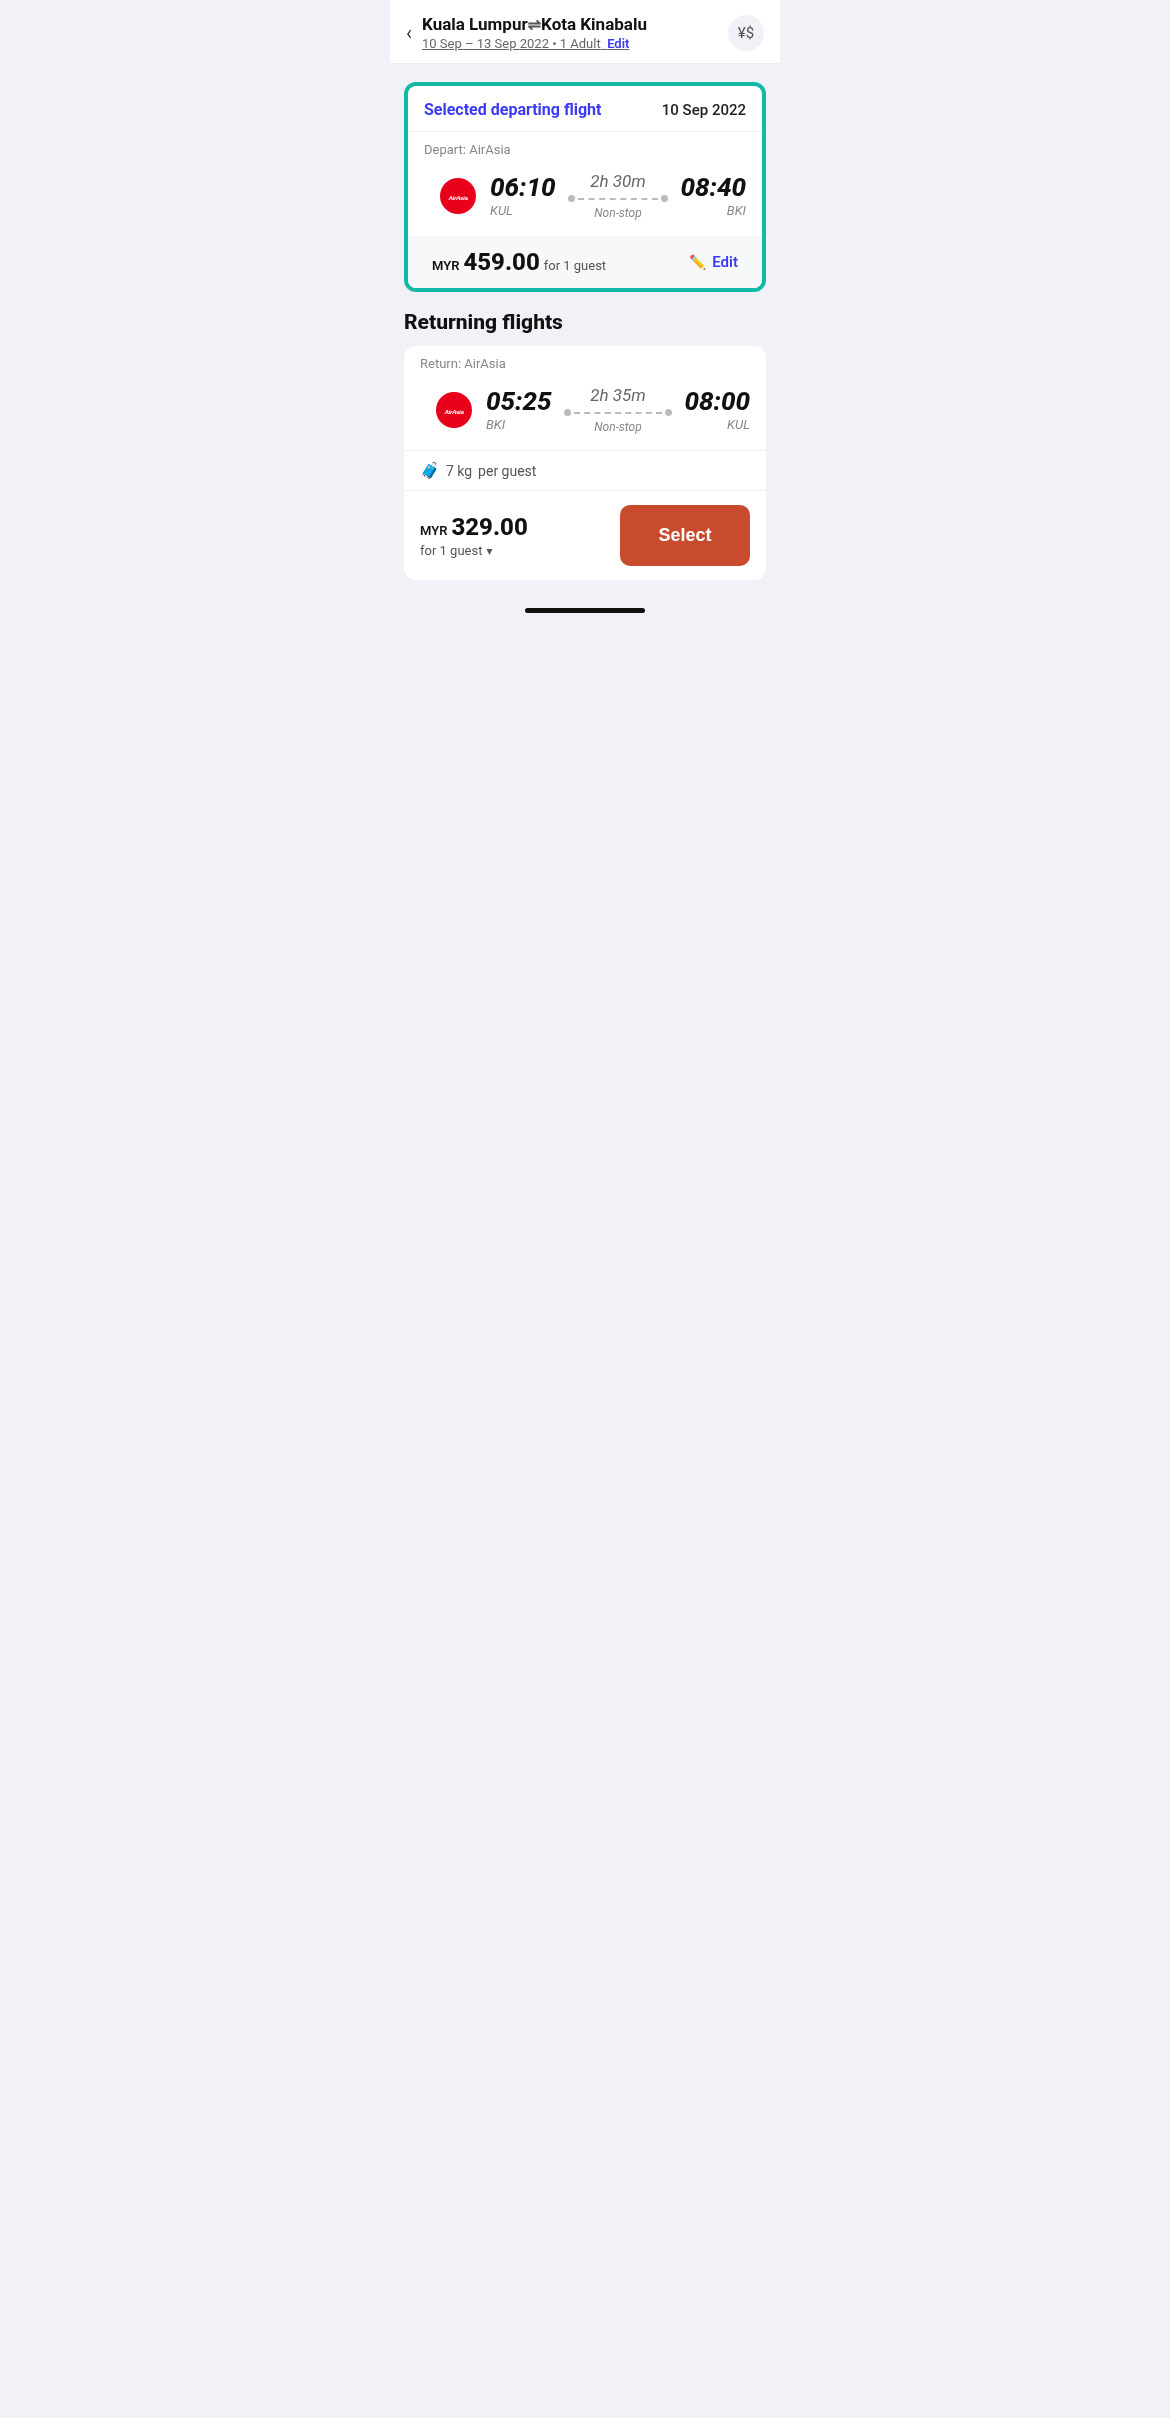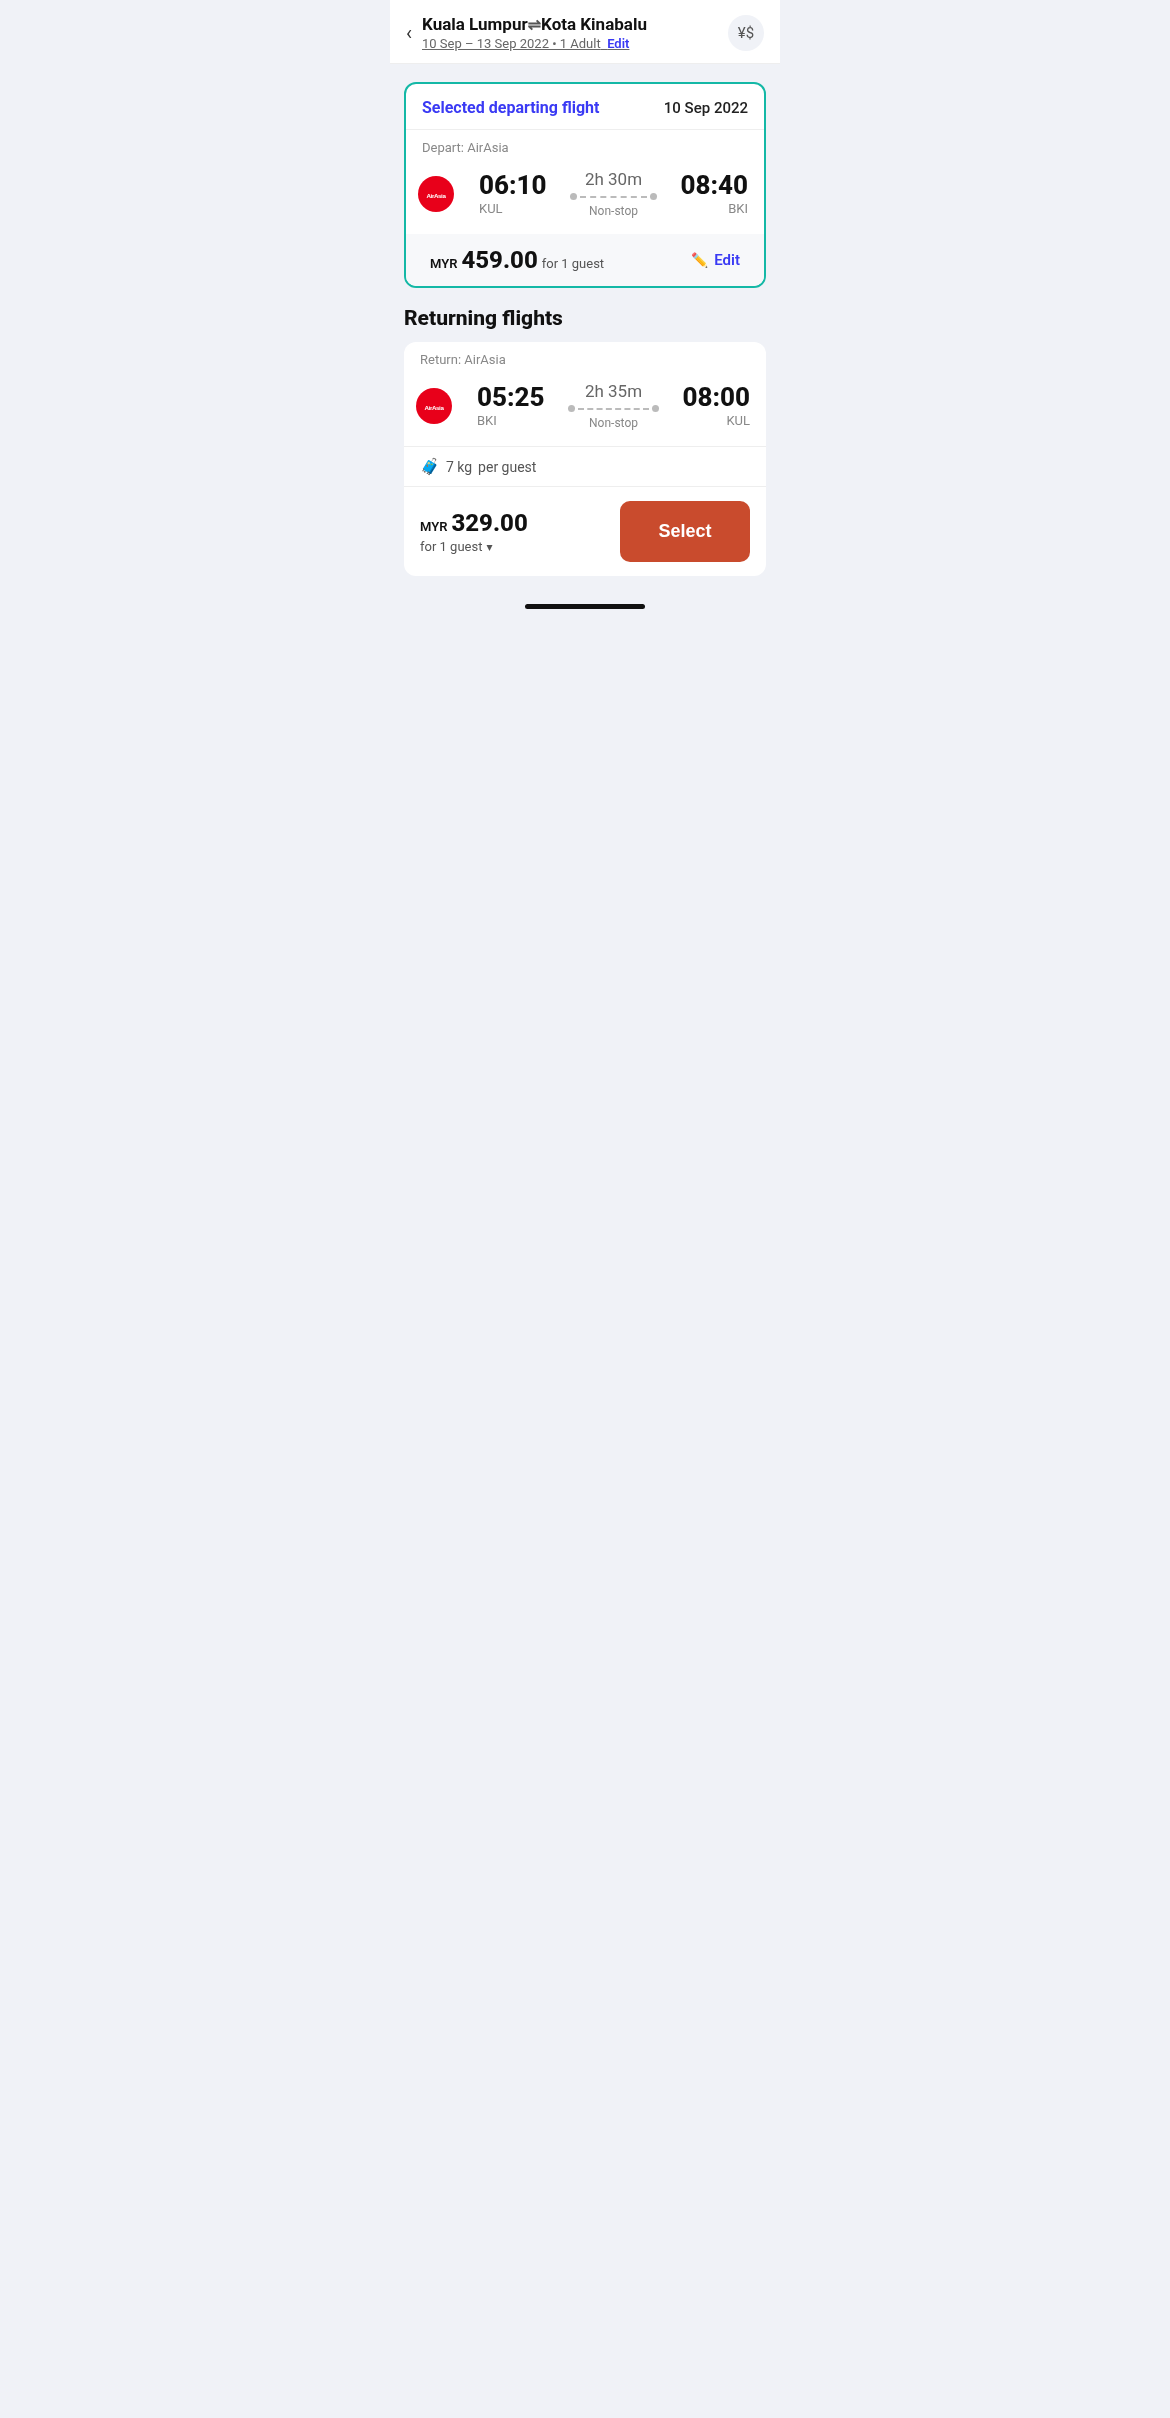--- a/index.html
+++ b/index.html
@@ -82,21 +82,21 @@
     }
 
     
     .main-content {
       padding: 18px 14px 14px 14px;
     }
 
     
     .departing-card {
       background: #fff;
-      border: 2px solid #14b8a6;
+      border: 4px solid #14b8a6;
       border-radius: 12px;
       overflow: hidden;
       margin-bottom: 18px;
     }
 
     .card-header {
       display: flex;
       align-items: center;
       justify-content: space-between;
       padding: 14px 16px 12px 16px;
@@ -117,22 +117,23 @@
 
     .card-airline {
       padding: 10px 16px 4px 16px;
       font-size: 13px;
       color: #888;
     }
 
     .flight-row {
       display: flex;
       align-items: center;
-      padding: 10px 16px 16px 12px;
-      gap: 15px;
+      padding: 10px 16px 16px 32px;
+      gap: 4px;
+      font-style: italic;
     }
 
     .airline-logo {
       width: 36px;
       height: 36px;
       border-radius: 50%;
       background: #e8001a;
       display: flex;
       align-items: center;
       justify-content: center;

